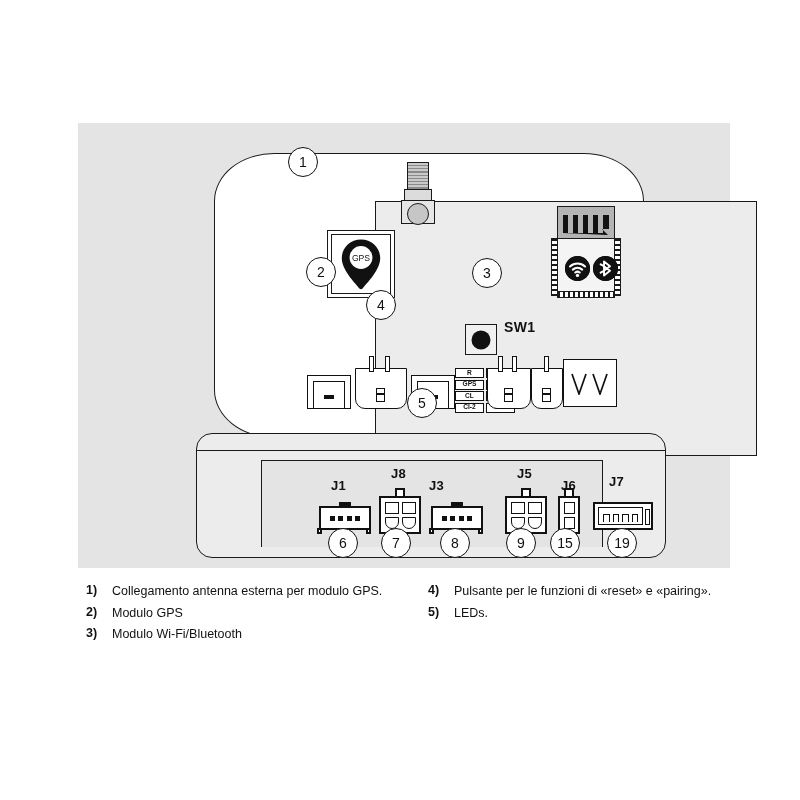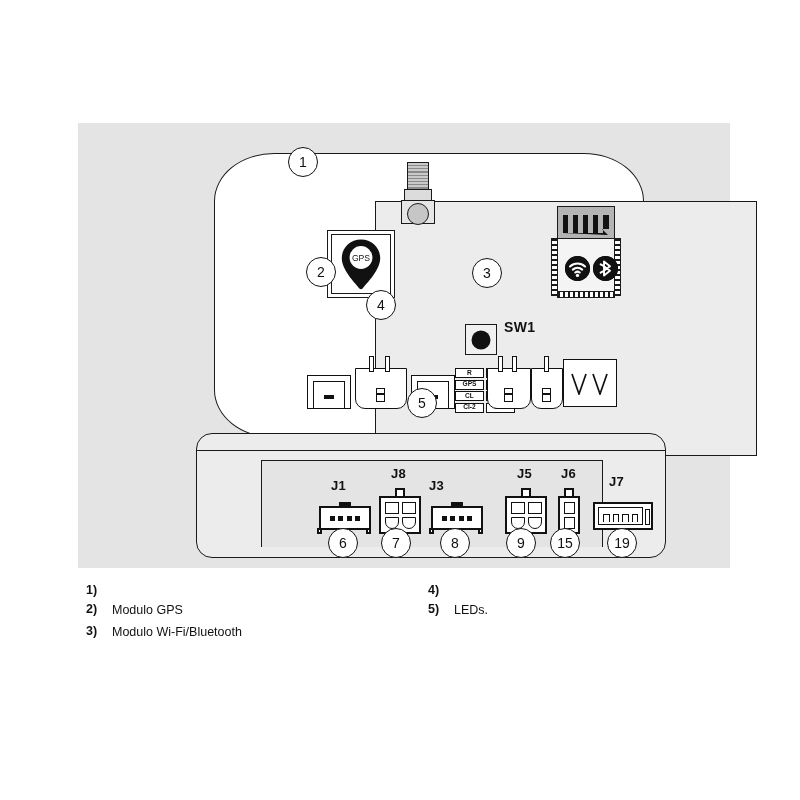--- a/index.html
+++ b/index.html
@@ -590,21 +590,21 @@
 
     <div class="jlabel" style="left:320px; top:32px;">J5</div>
     <div class="molex-tab" style="left:324px; top:54px;"></div>
     <div class="molex4" style="left:308px; top:62px;">
       <i></i>
         <i></i>
         <i class="br"></i>
         <i class="br"></i>
     </div>
 
-    <div class="jlabel" style="left:364px; top:32px;">J6</div>
+    <div class="jlabel" style="left:364px; top:44px;">J6</div>
     <div class="molex-tab" style="left:367px; top:54px;"></div>
     <div class="molex2" style="left:361px; top:62px;">
       <i></i>
         <i></i>
     </div>
 
     <div class="jlabel" style="left:412px; top:40px;">J7</div>
     <div id="usb-j7" style="left:396px; top:68px;">
       <div id="usb-j7-inner">
         <div id="usb-j7-tongue">
@@ -623,32 +623,34 @@
   <div class="callout" style="left:362px; top:405px;">8</div>
   <div class="callout" style="left:428px; top:405px;">9</div>
   <div class="callout" style="left:472px; top:405px;">15</div>
   <div class="callout" style="left:529px; top:405px;">19</div>
 </div>
 
 <div id="legend">
   <div class="legend-col left">
     <div class="legend-row">
       <div class="legend-num">1)</div>
+      <div class="legend-text">Collegamento antenna esterna per modulo GPS.</div>
     </div>
     <div class="legend-row">
       <div class="legend-num">2)</div>
       <div class="legend-text">Modulo GPS</div>
     </div>
     <div class="legend-row">
       <div class="legend-num">3)</div>
       <div class="legend-text">Modulo Wi-Fi/Bluetooth</div>
     </div>
   </div>
   <div class="legend-col right">
     <div class="legend-row">
       <div class="legend-num">4)</div>
+      <div class="legend-text">Pulsante per le funzioni di «reset» e «pairing».</div>
     </div>
     <div class="legend-row">
       <div class="legend-num">5)</div>
       <div class="legend-text">LEDs.</div>
     </div>
   </div>
 </div>
 
 </body></html>

